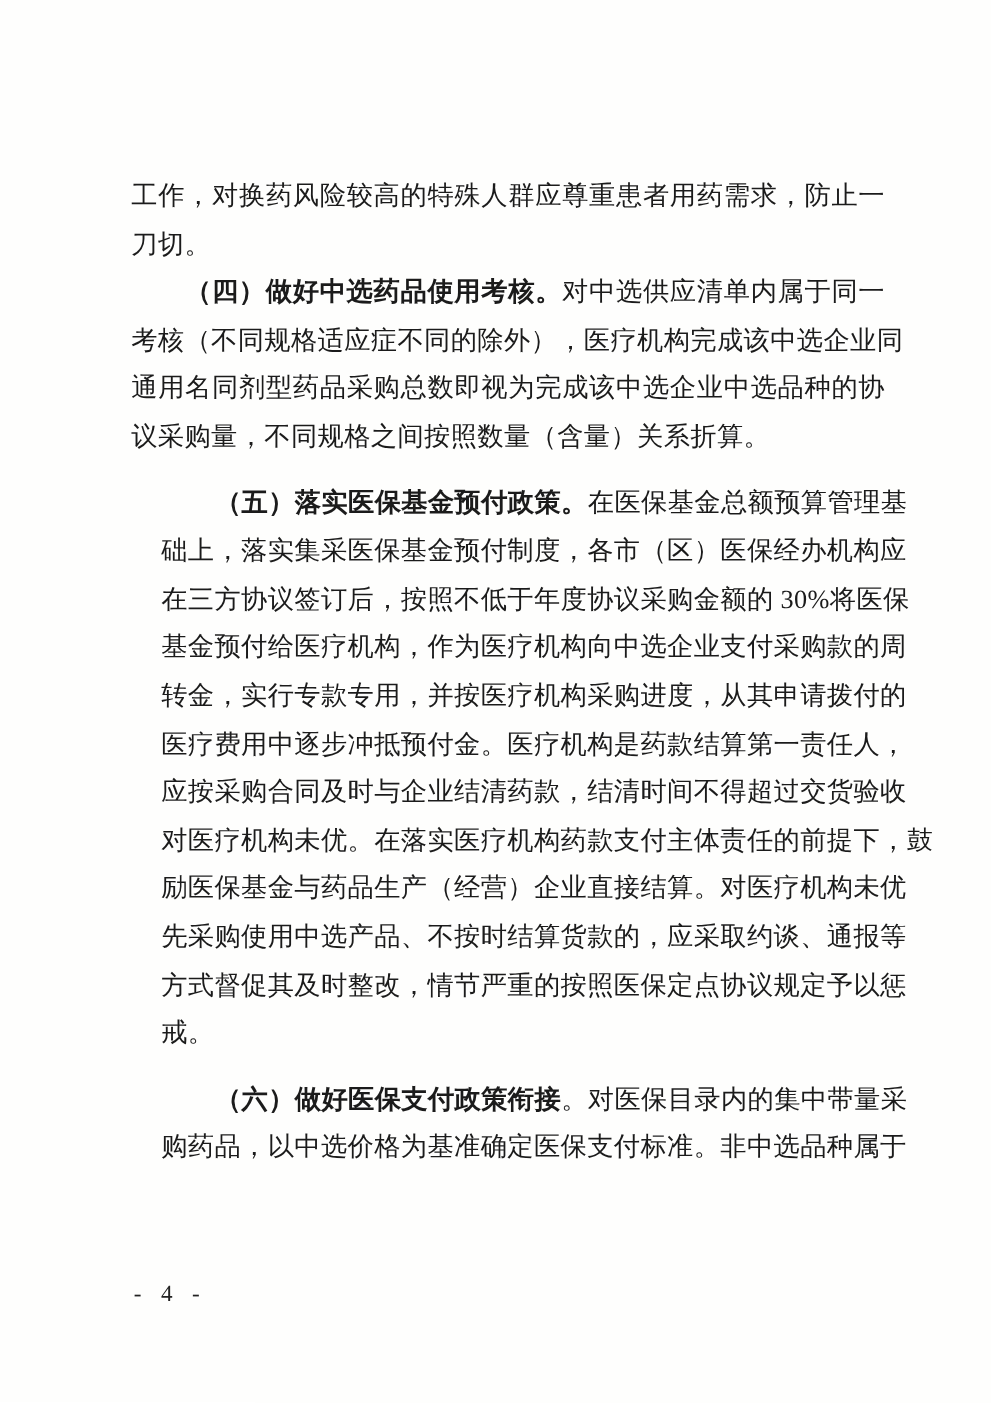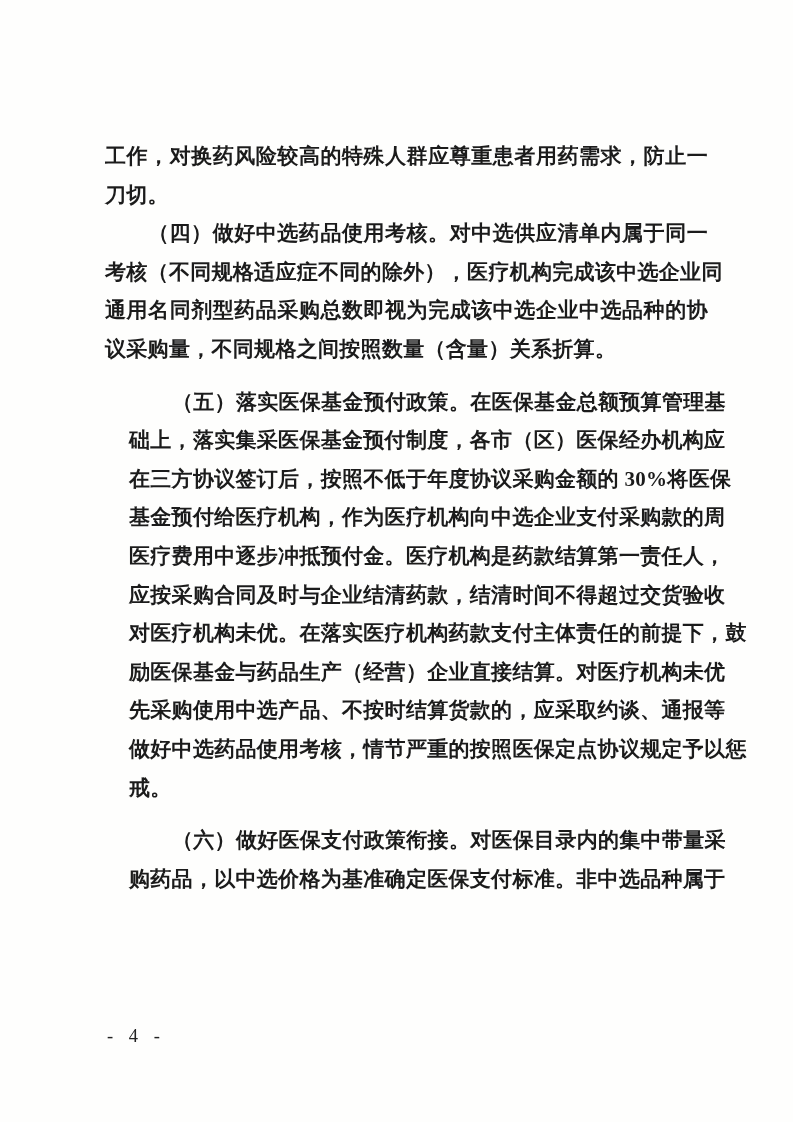--- a/index.html
+++ b/index.html
@@ -32,21 +32,21 @@
     text-align-last: justify;
     text-justify: inter-ideograph;
     white-space: nowrap;
     letter-spacing: 0.3px;
   }
   .line.last {
     text-align: right;
     text-align-last: left;
   }
   .line.indent { text-indent: 43px; }
-  .run { font-weight: 700; }
+  .run { font-weight: 400; }
   .run.b { font-weight: 700; }
   .page-footer {
     margin-top: 28px;
     padding-left: 2px;
     font-size: 18.5px;
     line-height: 26px;
     letter-spacing: 3px;
     word-spacing: 5px;
     text-align: left;
     color: #222222;
@@ -66,26 +66,27 @@
         <div class="line indent"><span class="run b">（四）做好中选药品使用考核。</span><span class="run">对中选供应清单内属于同一</span></div>
         <div class="line"><span class="run">考核（不同规格适应症不同的除外），医疗机构完成该中选企业同</span></div>
         <div class="line"><span class="run">通用名同剂型药品采购总数即视为完成该中选企业中选品种的协</span></div>
         <div class="line last"><span class="run">议采购量，不同规格之间按照数量（含量）关系折算。</span></div>
       </div>
       <div class="paragraph para-gap">
         <div class="line indent"><span class="run b">（五）落实医保基金预付政策。</span><span class="run">在医保基金总额预算管理基</span></div>
         <div class="line"><span class="run">础上，落实集采医保基金预付制度，各市（区）医保经办机构应</span></div>
         <div class="line"><span class="run">在三方协议签订后，按照不低于年度协议采购金额的 30%将医保</span></div>
         <div class="line"><span class="run">基金预付给医疗机构，作为医疗机构向中选企业支付采购款的周</span></div>
+        <div class="line"><span class="run">转金，实行专款专用，并按医疗机构采购进度，从其申请拨付的</span></div>
         <div class="line"><span class="run">医疗费用中逐步冲抵预付金。医疗机构是药款结算第一责任人，</span></div>
         <div class="line"><span class="run">应按采购合同及时与企业结清药款，结清时间不得超过交货验收</span></div>
         <div class="line"><span class="run">对医疗机构未优。在落实医疗机构药款支付主体责任的前提下，鼓</span></div>
         <div class="line"><span class="run">励医保基金与药品生产（经营）企业直接结算。对医疗机构未优</span></div>
         <div class="line"><span class="run">先采购使用中选产品、不按时结算货款的，应采取约谈、通报等</span></div>
-        <div class="line"><span class="run">做好中选药品使用考核，情节严重的按照医保定点协议规定予以惩</span></div>
+        <div class="line"><span class="run">方式督促其及时整改，情节严重的按照医保定点协议规定予以惩</span></div>
         <div class="line last"><span class="run">戒。</span></div>
       </div>
       <div class="paragraph para-gap">
         <div class="line indent"><span class="run b">（六）做好医保支付政策衔接</span><span class="run">。对医保目录内的集中带量采</span></div>
         <div class="line"><span class="run">购药品，以中选价格为基准确定医保支付标准。非中选品种属于</span></div>
       </div>
     </div>
   <div class="content" style="top:0; position:static;"></div>
   <div style="position:absolute; left:105px; top:995px; width:603px;">
     <div class="page-footer">- 4 -</div>

